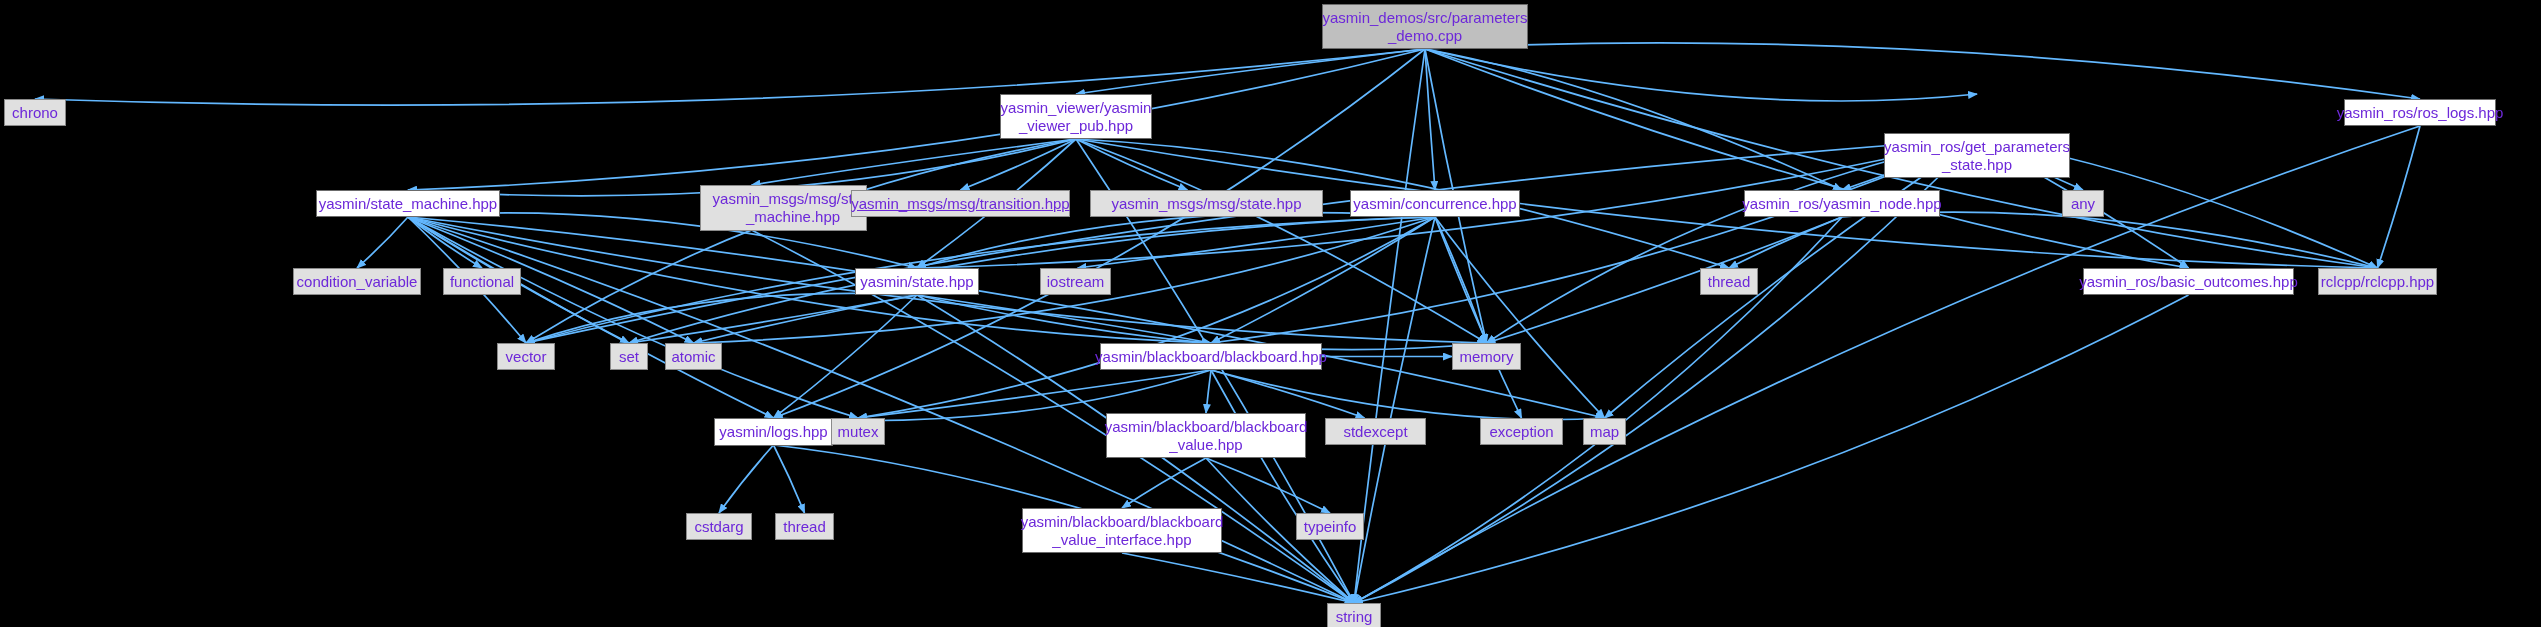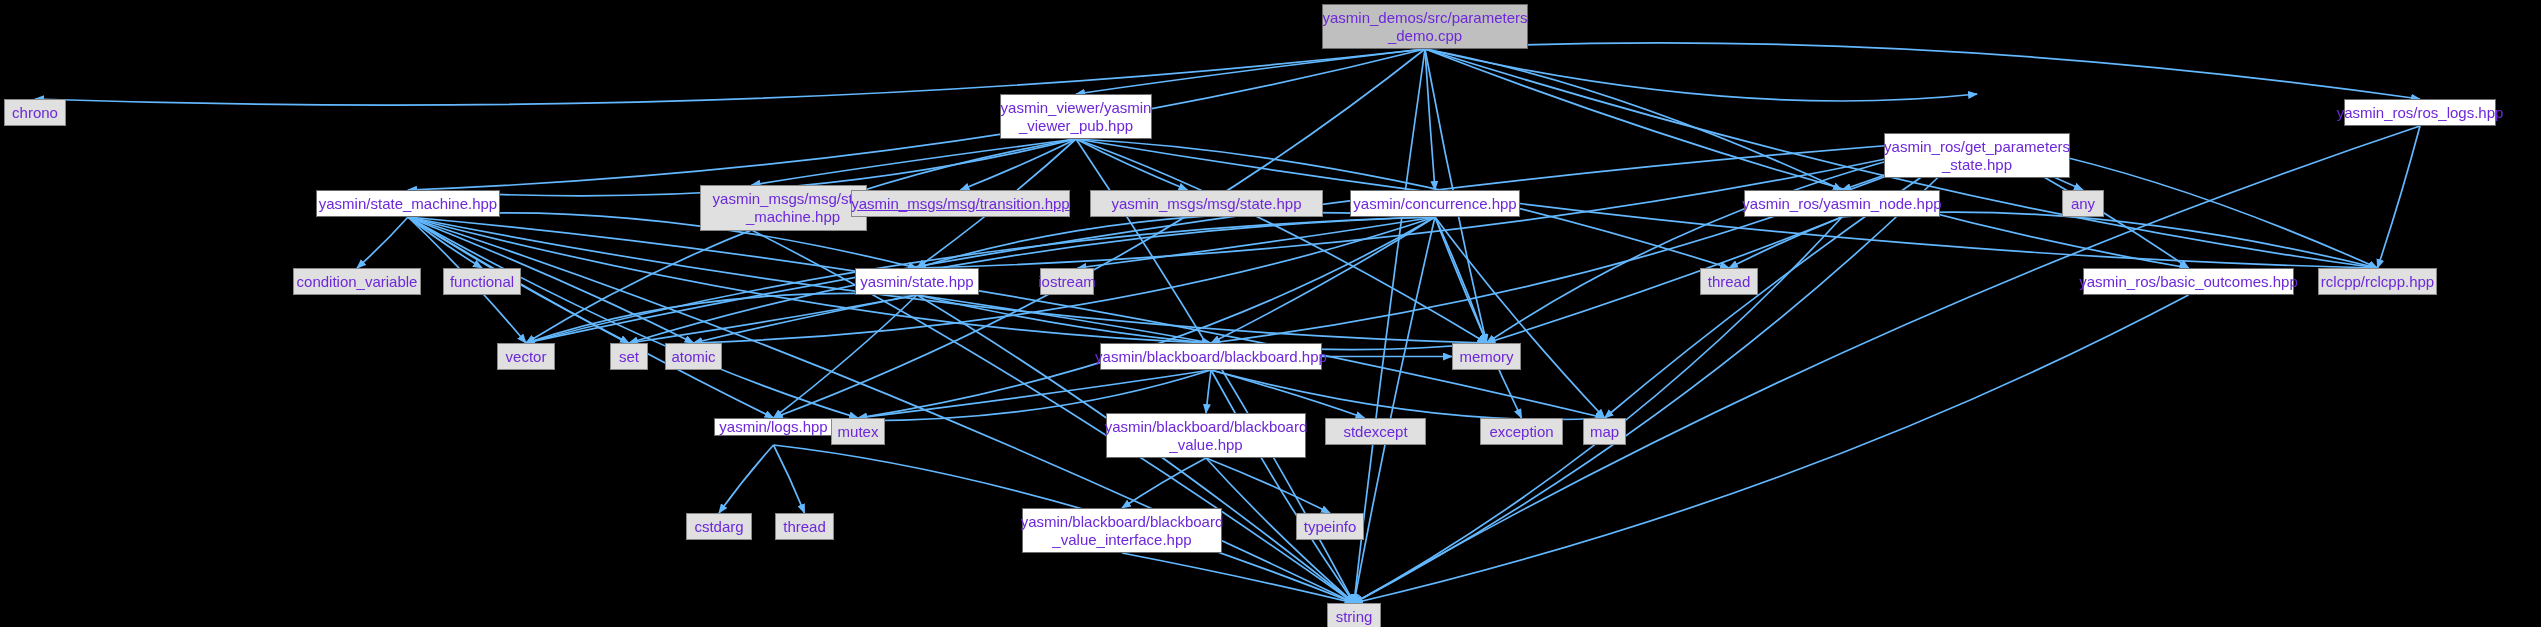--- a/index.html
+++ b/index.html
@@ -124,30 +124,30 @@
       <div class="node sys" style="left: 700px; top: 185px; width: 167px; height: 46px; padding-left: 23px;">yasmin_msgs/msg/state
 _machine.hpp</div>
       <div class="node sys" style="left: 851px; top: 190px; width: 219px; height: 27px; text-decoration: underline;">yasmin_msgs/msg/transition.hpp</div>
       <div class="node sys" style="left: 1090px; top: 190px; width: 233px; height: 27px;">yasmin_msgs/msg/state.hpp</div>
       <div class="node hdr" style="left: 1350px; top: 190px; width: 170px; height: 27px;">yasmin/concurrence.hpp</div>
       <div class="node hdr" style="left: 1744px; top: 190px; width: 196px; height: 27px;">yasmin_ros/yasmin_node.hpp</div>
       <div class="node sys" style="left: 2062px; top: 190px; width: 42px; height: 27px;">any</div>
       <div class="node sys" style="left: 293px; top: 268px; width: 128px; height: 27px;">condition_variable</div>
       <div class="node sys" style="left: 443px; top: 268px; width: 78px; height: 27px;">functional</div>
       <div class="node hdr" style="left: 855px; top: 268px; width: 124px; height: 27px;">yasmin/state.hpp</div>
-      <div class="node sys" style="left: 1040px; top: 268px; width: 54px; height: 27px;">iostream</div>
+      <div class="node sys" style="left: 1040px; top: 268px; width: 71px; height: 27px;">iostream</div>
       <div class="node sys" style="left: 1700px; top: 268px; width: 58px; height: 27px;">thread</div>
       <div class="node hdr" style="left: 2083px; top: 268px; width: 211px; height: 27px;">yasmin_ros/basic_outcomes.hpp</div>
       <div class="node sys" style="left: 2318px; top: 268px; width: 119px; height: 27px;">rclcpp/rclcpp.hpp</div>
       <div class="node sys" style="left: 497px; top: 343px; width: 58px; height: 27px;">vector</div>
       <div class="node sys" style="left: 610px; top: 343px; width: 38px; height: 27px;">set</div>
       <div class="node sys" style="left: 665px; top: 343px; width: 57px; height: 27px;">atomic</div>
       <div class="node hdr" style="left: 1100px; top: 343px; width: 222px; height: 27px;">yasmin/blackboard/blackboard.hpp</div>
       <div class="node sys" style="left: 1452px; top: 343px; width: 69px; height: 27px;">memory</div>
-      <div class="node hdr" style="left: 714px; top: 418px; width: 119px; height: 18px;">yasmin/logs.hpp</div>
+      <div class="node hdr" style="left: 714px; top: 418px; width: 119px; height: 28px;">yasmin/logs.hpp</div>
       <div class="node sys" style="left: 831px; top: 418px; width: 54px; height: 27px;">mutex</div>
       <div class="node hdr" style="left: 1106px; top: 413px; width: 200px; height: 45px;">yasmin/blackboard/blackboard
 _value.hpp</div>
       <div class="node sys" style="left: 1325px; top: 418px; width: 101px; height: 27px;">stdexcept</div>
       <div class="node sys" style="left: 1480px; top: 418px; width: 83px; height: 27px;">exception</div>
       <div class="node sys" style="left: 1583px; top: 418px; width: 43px; height: 27px;">map</div>
       <div class="node sys" style="left: 686px; top: 513px; width: 66px; height: 27px;">cstdarg</div>
       <div class="node sys" style="left: 775px; top: 513px; width: 59px; height: 27px;">thread</div>
       <div class="node hdr" style="left: 1022px; top: 508px; width: 200px; height: 45px;">yasmin/blackboard/blackboard
 _value_interface.hpp</div>

